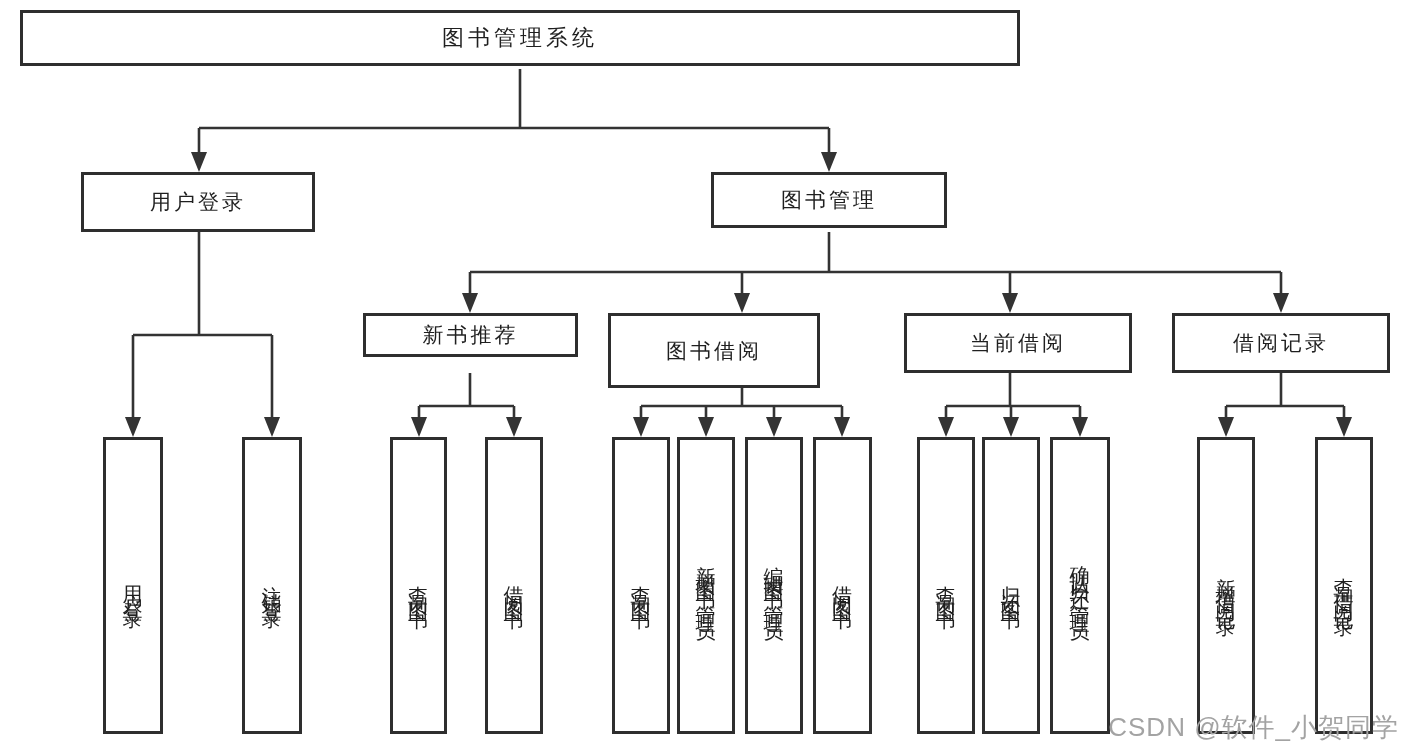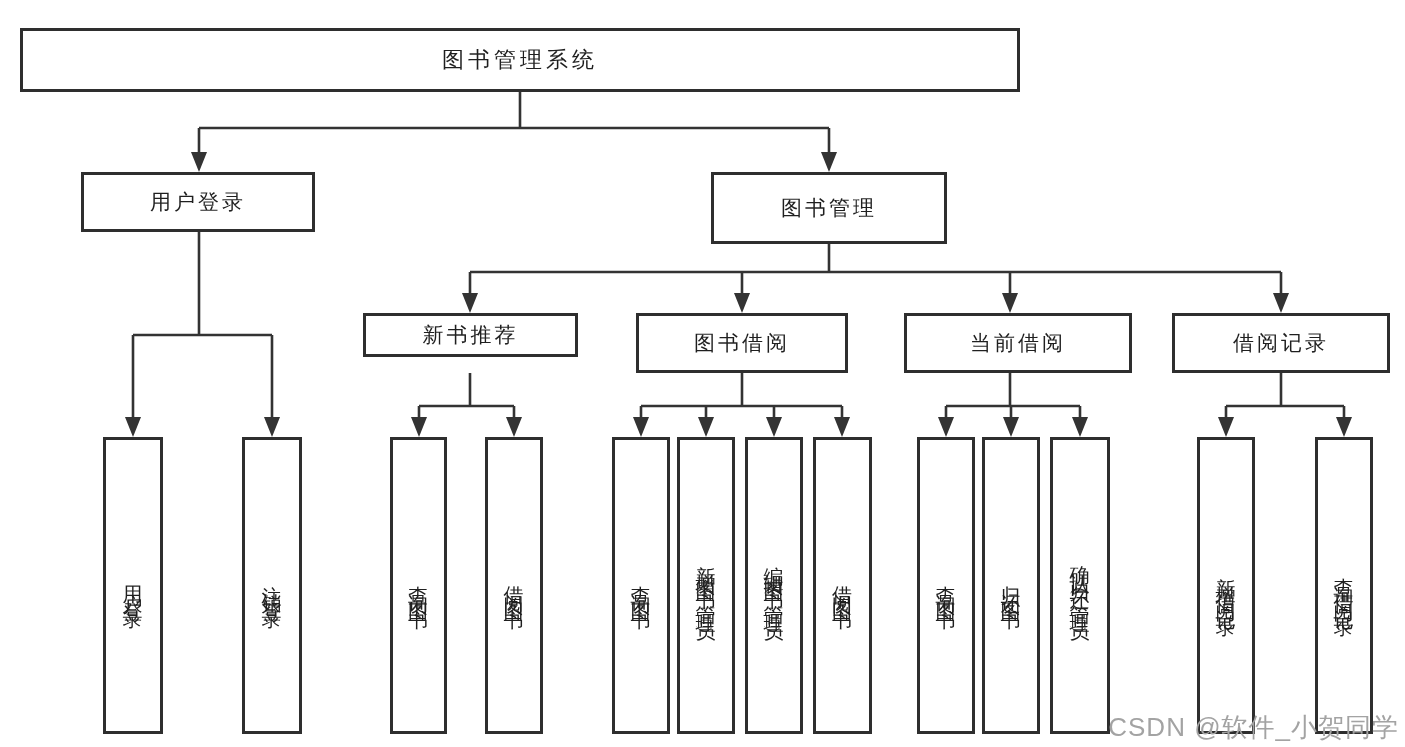--- a/index.html
+++ b/index.html
@@ -121,27 +121,27 @@
       <path class="arrow" d="M1072 417 L1088 417 L1080 437 Z"></path>
     </g>
 
     <g>
       <path class="wire" d="M1281 373 V406 M1226 406 H1344 M1226 406 V420 M1344 406 V420"></path>
       <path class="arrow" d="M1218 417 L1234 417 L1226 437 Z"></path>
       <path class="arrow" d="M1336 417 L1352 417 L1344 437 Z"></path>
     </g>
   </svg>
 
-  <div class="node h title" style="left:20px;top:28px;width:1000px;height:64px">图书管理系统</div>
+  <div class="node h title" style="left:20px;top:10px;width:1000px;height:56px">图书管理系统</div>
 
   <div class="node h" style="left:81px;top:172px;width:234px;height:60px">用户登录</div>
-  <div class="node h" style="left:711px;top:172px;width:236px;height:72px">图书管理</div>
+  <div class="node h" style="left:711px;top:172px;width:236px;height:56px">图书管理</div>
 
   <div class="node h" style="left:363px;top:313px;width:215px;height:44px">新书推荐</div>
-  <div class="node h" style="left:636px;top:313px;width:212px;height:60px">图书借阅</div>
+  <div class="node h" style="left:608px;top:313px;width:212px;height:75px">图书借阅</div>
   <div class="node h" style="left:904px;top:313px;width:228px;height:60px">当前借阅</div>
   <div class="node h" style="left:1172px;top:313px;width:218px;height:60px">借阅记录</div>
 
   <div class="node v" style="left:103px;top:437px;width:60px;height:297px">
     <span class="vtext">用户登录</span>
   </div>
   <div class="node v" style="left:242px;top:437px;width:60px;height:297px">
     <span class="vtext">注销登录</span>
   </div>
   <div class="node v" style="left:390px;top:437px;width:57px;height:297px">

